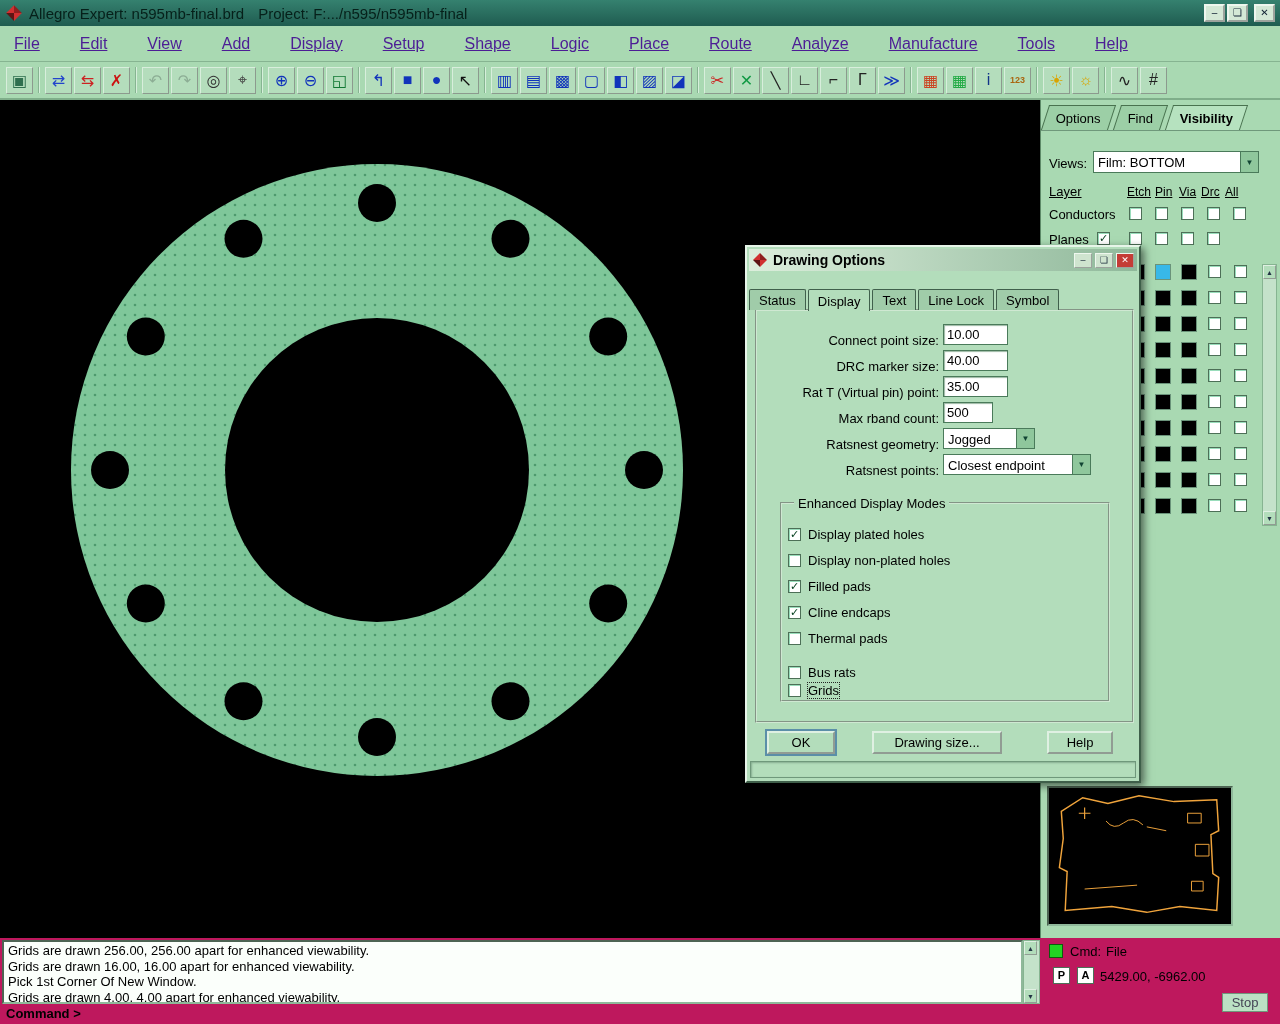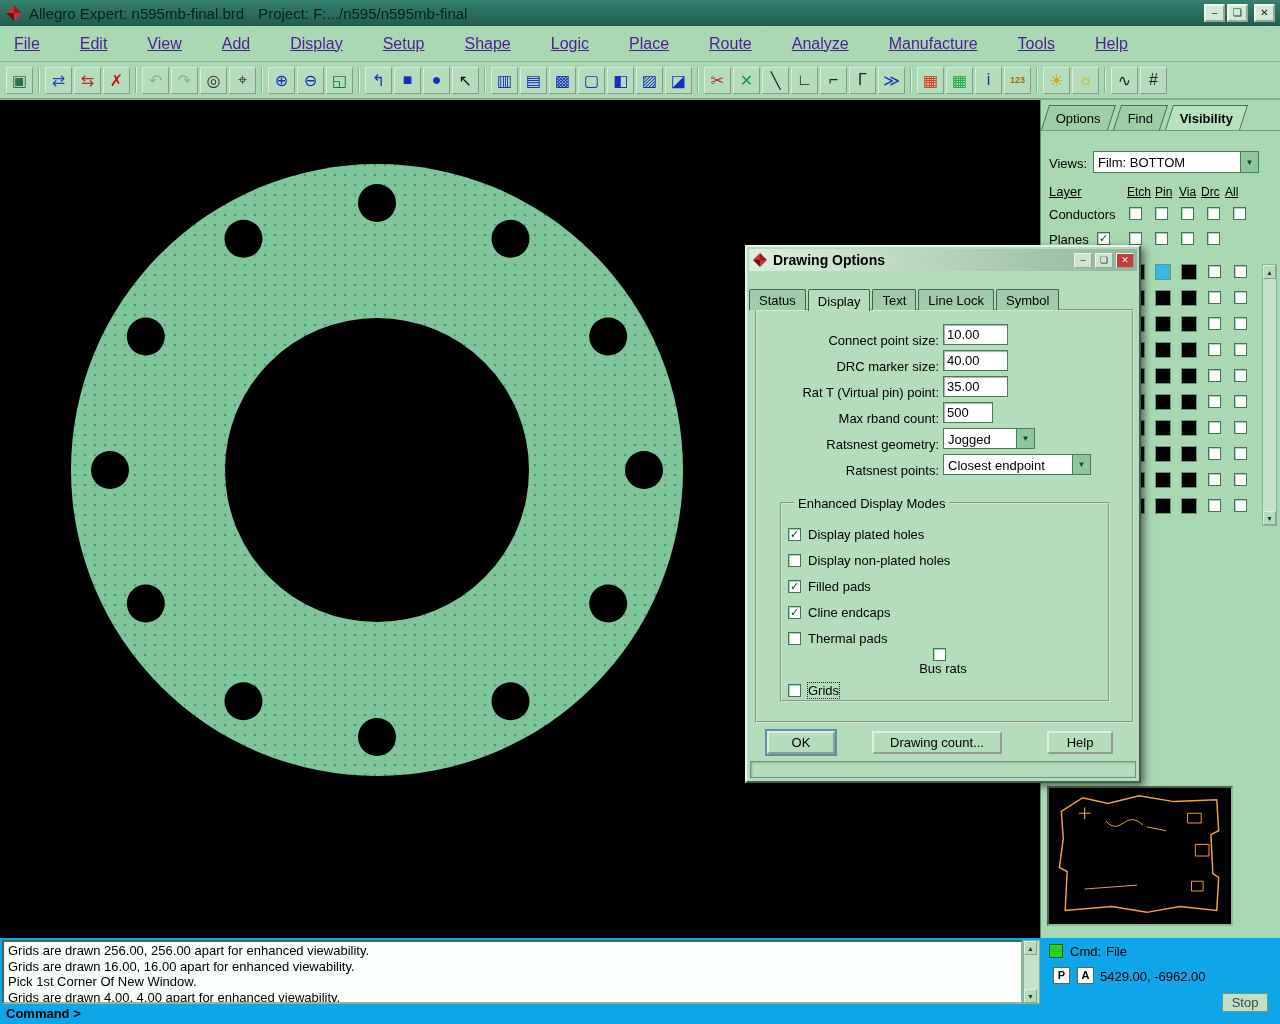--- a/index.html
+++ b/index.html
@@ -89,21 +89,21 @@
   .cb-label.focused { outline:1px dotted #222; }
   .dlg-button { position:absolute; top:484px; height:23px; background:#b3ddbb; border:2px outset #dff0e2;
     font-size:13px; font-family:inherit; color:#000; }
   #btn-ok { left:20px; width:68px; box-shadow:0 0 0 2px #5b8fa8; }
   #btn-ds { left:125px; width:130px; }
   #btn-help { left:300px; width:66px; }
   .dlg-status { position:absolute; left:3px; right:3px; top:514px; height:17px;
     border:1px solid #6f987b; box-shadow:inset 1px 1px 2px #85ad90; }
 
   
-  #bottombar { position:absolute; left:0; top:938px; width:1280px; height:86px; background:#0ea5e9; font-size:13px; }
+  #bottombar { position:absolute; left:0; top:938px; width:1280px; height:86px; background:#be185d; font-size:13px; }
   #log { position:absolute; left:2px; top:2px; width:1021px; height:64px; background:#fbfffb;
     border:2px inset #8fb89a; padding:1px 4px; line-height:15.5px; overflow:hidden; }
   #log-sb { position:absolute; left:1023px; top:2px; width:17px; height:64px; background:#c4e2ca; border:1px solid #86b491; }
   #cmdline { position:absolute; left:6px; top:68px; font-weight:bold; }
   #led { position:absolute; left:1049px; top:6px; width:14px; height:14px; background:#23d323; border:1px solid #0d5c0d; }
   #cmdlab { position:absolute; left:1070px; top:6px; }
   #cmdval { position:absolute; left:1106px; top:6px; }
   .pa-btn { position:absolute; top:29px; width:17px; height:17px; background:#fff; border:1px solid #4d6f57;
     font-size:11px; font-weight:bold; text-align:center; line-height:15px; }
   #coords { position:absolute; left:1100px; top:31px; }
@@ -484,33 +484,33 @@
           <span class="cb-label">Filled pads</span>
         </div>
         <div class="cbrow" style="top: 96px;">
           <span class="cbi">✓</span>
           <span class="cb-label">Cline endcaps</span>
         </div>
         <div class="cbrow" style="top: 122px;">
           <span class="cbi"></span>
           <span class="cb-label">Thermal pads</span>
         </div>
-        <div class="cbrow" style="top: 144px; flex-direction: column;">
+        <div class="cbrow" style="top: 156px;">
           <span class="cbi"></span>
           <span class="cb-label">Bus rats</span>
         </div>
         <div class="cbrow" style="top: 174px;">
           <span class="cbi"></span>
           <span class="cb-label focused">Grids</span>
         </div>
       </div>
   </div>
 
   <button class="dlg-button" id="btn-ok">OK</button>
-  <button class="dlg-button" id="btn-ds">Drawing count...</button>
+  <button class="dlg-button" id="btn-ds">Drawing size...</button>
   <button class="dlg-button" id="btn-help">Help</button>
 
   <div class="dlg-status"></div>
 </div>
 
 <div id="bottombar">
   <div id="log">
     <div>Grids are drawn 256.00, 256.00 apart for enhanced viewability.</div>
     <div>Grids are drawn 16.00, 16.00 apart for enhanced viewability.</div>
     <div>Pick 1st Corner Of New Window.</div>

